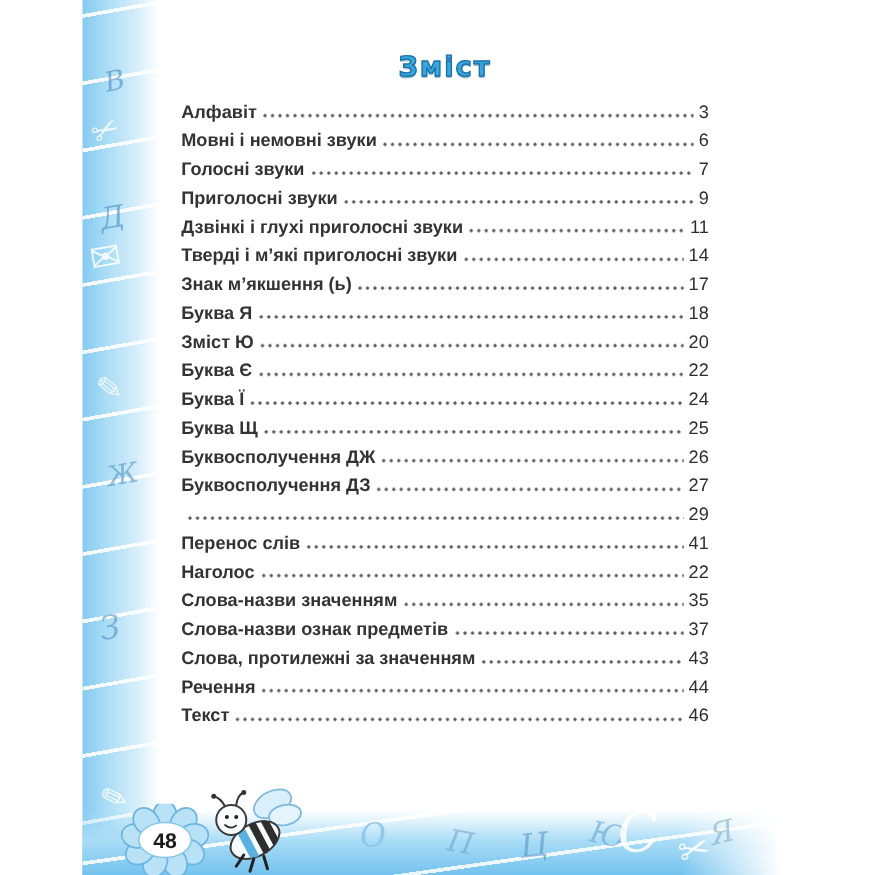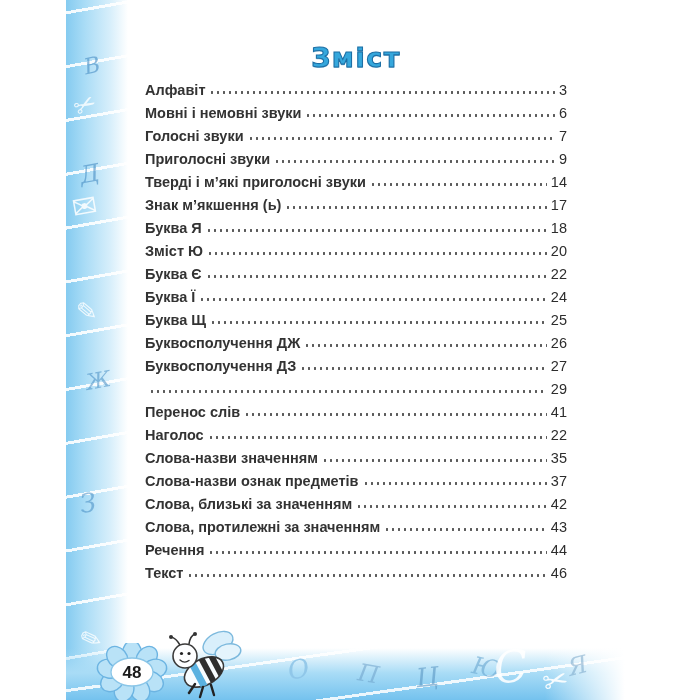--- a/index.html
+++ b/index.html
@@ -26,21 +26,21 @@
     position:absolute; font-family:"DejaVu Serif", serif; font-style:italic;
     pointer-events:none; line-height:1;
   }
   .decor-glyph {
     position:absolute; font-family:"DejaVu Sans", sans-serif;
     pointer-events:none; line-height:1;
   }
   
   .title {
     position:absolute; left:145px; top:42px; width:422px; margin:0;
-    text-align:center; font-size:27px; font-weight:800; letter-spacing:1.5px;
+    text-align:center; font-size:22px; font-weight:800; letter-spacing:1.5px;
     color:#35a7dc; -webkit-text-stroke:1.1px #1d6fa5;
     text-shadow:0 1px 0 rgba(27,111,163,.45);
     font-family:"DejaVu Sans", sans-serif;
   }
   
   .toc { position:absolute; left:145px; top:77px; width:422px; }
   .row { display:flex; align-items:flex-end; height:23px; }
   .row .t {
     white-space:nowrap; font-size:14.5px; font-weight:700; color:#333333;
     padding-bottom:2px;
@@ -85,20 +85,25 @@
       <span class="dots"></span>
       <span class="p">7</span>
     </div>
 
     <div class="row">
       <span class="t">Приголосні звуки</span>
       <span class="dots"></span>
       <span class="p">9</span>
     </div>
 
+    <div class="row">
+      <span class="t">Дзвінкі і глухі приголосні звуки</span>
+      <span class="dots"></span>
+      <span class="p">11</span>
+    </div>
 
     <div class="row">
       <span class="t">Тверді і м’які приголосні звуки</span>
       <span class="dots"></span>
       <span class="p">14</span>
     </div>
 
     <div class="row">
       <span class="t">Знак м’якшення (ь)</span>
       <span class="dots"></span>
@@ -170,25 +175,20 @@
       <span class="p">35</span>
     </div>
 
     <div class="row">
       <span class="t">Слова-назви ознак предметів</span>
       <span class="dots"></span>
       <span class="p">37</span>
     </div>
 
 
-    <div class="row">
-      <span class="t">Слова, близькі за значенням</span>
-      <span class="dots"></span>
-      <span class="p">42</span>
-    </div>
 
     <div class="row">
       <span class="t">Слова, протилежні за значенням</span>
       <span class="dots"></span>
       <span class="p">43</span>
     </div>
 
     <div class="row">
       <span class="t">Речення</span>
       <span class="dots"></span>

